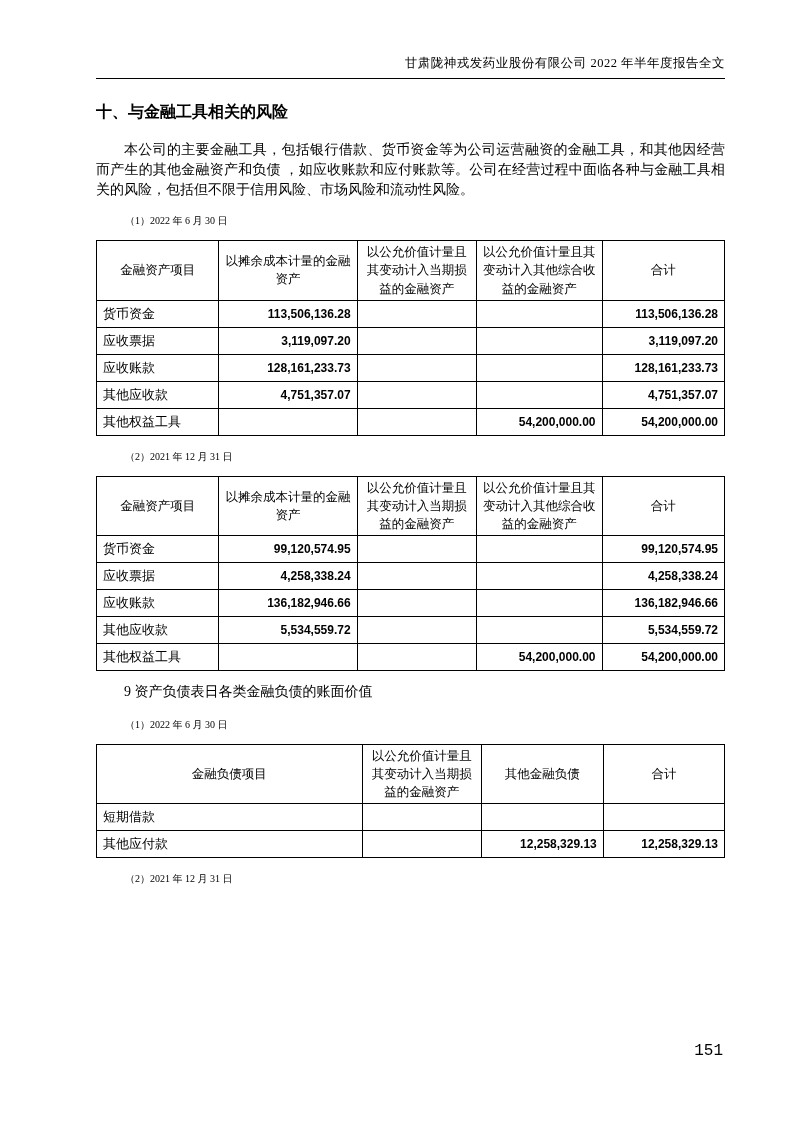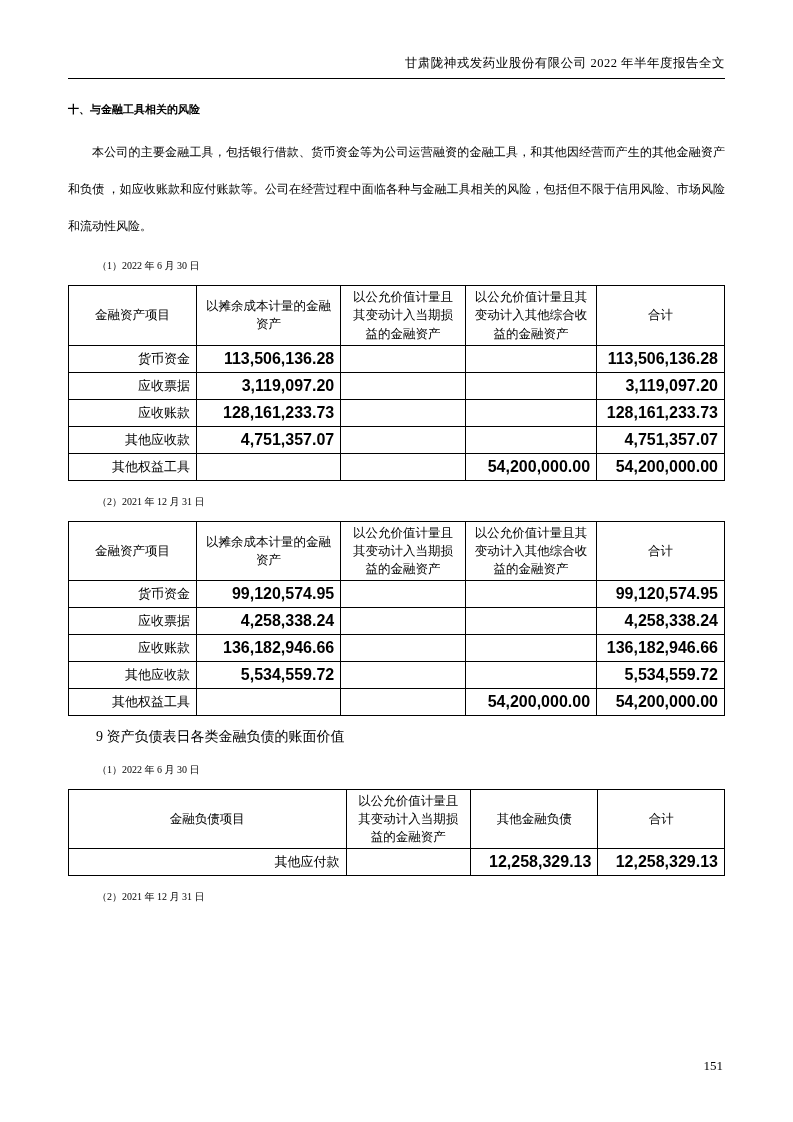--- a/index.html
+++ b/index.html
@@ -9,41 +9,42 @@
     height: 1122px;
     margin: 0 auto;
     position: relative;
     font-family: "Liberation Serif", "DejaVu Serif", serif;
     color: #000;
   }
   .page {
     position: absolute;
     inset: 0;
     padding: 55px 68px 0 68px;
+    margin-left: 28px;
   }
   .doc-header {
     text-align: right;
     font-size: 12.5px;
     letter-spacing: 0.5px;
     line-height: 1.3;
   }
   .header-rule {
     border-bottom: 1.2px solid #000;
     margin-top: 7px;
   }
   .sec-title {
     margin-top: 23px;
-    font-size: 11px;
+    font-size: 16px;
     font-weight: 700;
     font-family: Liberation Mono, monospace;
   }
   .intro {
     margin-top: 17px;
-    font-size: 12px;
-    line-height: 37px;
+    font-size: 14px;
+    line-height: 20px;
     text-align: justify;
     text-indent: 2em;
   }
   .sub-heading {
     margin-top: 12px;
     font-size: 14px;
     font-weight: 700;
     font-family: "Liberation Sans", "DejaVu Sans", sans-serif;
     text-indent: 2em;
     line-height: 24px;
@@ -74,45 +75,46 @@
   }
   .fin-table th {
     font-weight: 400;
     font-size: 12.5px;
     text-align: center;
     line-height: 1.45;
     height: 50px;
   }
   .fin-table td { height: 27px; }
   .fin-table td.label-cell {
-    text-align: right;
+    text-align: left;
     font-size: 13px;
   }
   .fin-table td.num-cell {
     text-align: right;
-    font-size: 16px;
+    font-size: 12px;
     font-weight: 700;
     font-family: "Liberation Sans", "DejaVu Sans", sans-serif;
   }
   
   .t5 .c1 { width: 19.5%; }
   .t5 .c2 { width: 22%; }
   .t5 .c3 { width: 19%; }
   .t5 .c4 { width: 20%; }
   .t5 .c5 { width: 19.5%; }
   
   .t4 .c1 { width: 42.3%; }
   .t4 .c2 { width: 19%; }
   .t4 .c3 { width: 19.4%; }
   .t4 .c4 { width: 19.3%; }
   .page-number {
     position: absolute;
     right: 70px;
-    bottom: 48px;
-    font-size: 13px;
+    bottom: 62px;
+    font-size: 16px;
+    font-family: Liberation Mono, monospace;
   }
 </style>
 </head>
 <body>
 
 <div class="page">
 
   <div class="doc-header">甘肃陇神戎发药业股份有限公司 2022 年半年度报告全文</div>
   <div class="header-rule"></div>
 
@@ -252,20 +254,26 @@
   <thead>
         <tr>
           <th>金融负债项目</th>
           <th>以公允价值计量且其变动计入当期损益的金融资产</th>
           <th>其他金融负债</th>
           <th>合计</th>
         </tr>
       </thead>
       <tbody>
         <tr>
+          <td class="label-cell">短期借款</td>
+          <td class="num-cell"></td>
+          <td class="num-cell"></td>
+          <td class="num-cell"></td>
+        </tr>
+        <tr>
           <td class="label-cell">其他应付款</td>
           <td class="num-cell"></td>
           <td class="num-cell">12,258,329.13</td>
           <td class="num-cell">12,258,329.13</td>
         </tr>
       </tbody>
     </table>
 
   <div class="date-line">（2）2021 年 12 月 31 日</div>
 

